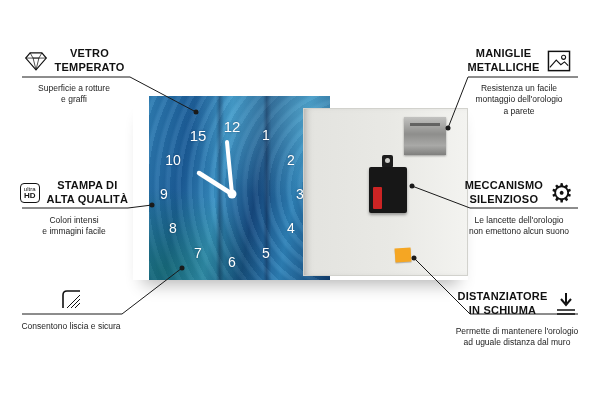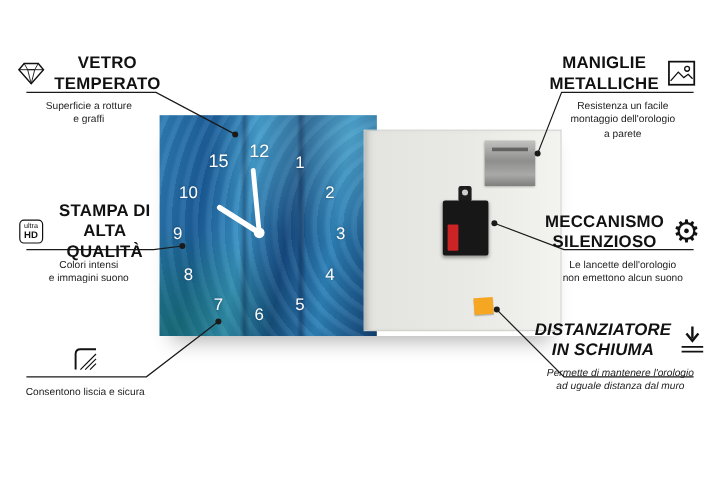--- a/index.html
+++ b/index.html
@@ -9,21 +9,21 @@
   }
   
   .lines{position:absolute;left:0;top:0;z-index:5;pointer-events:none;}
   .lines path{fill:none;stroke:#1a1a1a;stroke-width:1;}
   .lines circle{fill:#1a1a1a;}
 
   
   .product{position:absolute;left:133px;top:96px;width:335px;height:184px;z-index:1;
            box-shadow:0 14px 16px -10px rgba(0,0,0,.30);}
   .clock-front{
-    position:absolute;left:0;top:0;width:181px;height:100%;
+    position:absolute;left:16px;top:0;width:181px;height:100%;
     background:
       radial-gradient(120% 90% at 85% 8%, rgba(130,215,235,.38), transparent 55%),
       radial-gradient(95% 75% at 8% 95%, rgba(18,115,88,.50), transparent 60%),
       repeating-radial-gradient(circle at 115% 50%, rgba(255,255,255,.06) 0 3px, rgba(0,0,20,.06) 6px 11px),
       linear-gradient(100deg,#2f7fb5 0%,#1b5c98 22%,#3a93c6 40%,#16497f 58%,#2e82b8 76%,#123e6e 100%);
   }
   .clock-front::after{
     content:"";position:absolute;inset:0;
     background:linear-gradient(90deg,
       transparent 37%, rgba(0,0,30,.28) 39%, transparent 41.5%,
@@ -54,21 +54,21 @@
   .mechanism{
     position:absolute;left:65px;top:58px;width:38px;height:46px;background:#171717;border-radius:2px;
     box-shadow:0 2px 3px rgba(0,0,0,.35);
   }
   .battery{position:absolute;left:4px;bottom:4px;width:9px;height:22px;background:#cc2424;border-radius:1px;}
   .foam-spacer{position:absolute;left:91px;top:139px;width:16px;height:14px;background:#f5a623;transform:rotate(-4deg);box-shadow:0 1px 1px rgba(0,0,0,.25);}
 
   
   .callout{position:absolute;z-index:6;text-align:center;}
   .co-head{display:flex;align-items:center;justify-content:center;gap:7px;height:33px;}
-  .co-title{font-weight:bold;font-size:14px;line-height:1.2;letter-spacing:.2px;white-space:pre-line;}
+  .co-title{font-weight:bold;font-size:11px;line-height:1.2;letter-spacing:.2px;white-space:pre-line;}
   .co-desc{margin-top:6px;font-size:8.5px;line-height:1.35;color:#1c1c1c;white-space:pre-line;}
   .co-icon{display:flex;align-items:center;justify-content:center;flex:0 0 auto;}
   .uhd-box{border:1.5px solid #111;border-radius:4px;padding:2px 3px;line-height:1;text-align:center;}
   .uhd-box .u1{display:block;font-size:6px;}
   .uhd-box .u2{display:block;font-size:8px;font-weight:bold;}
   .gear-glyph{font-size:26px;line-height:1;}
 </style>
 </head>
 <body>
 
@@ -140,21 +140,21 @@
       <span class="co-icon uhd-box">
         <span style="display:block">
           <span class="u1">ultra</span>
           <span class="u2">HD</span>
         </span>
       </span>
       <div class="co-title">STAMPA DI
 ALTA QUALITÀ</div>
     </div>
     <div class="co-desc">Colori intensi
-e immagini suono</div>
+e immagini facile</div>
   </div>
 
   <div class="callout" style="left:16px;top:282px;width:110px;">
     <div class="co-head">
       <span class="co-icon">
         <svg width="24" height="24" viewBox="0 0 24 24">
           <path d="M4 21 V8 Q4 4 8 4 H21" fill="none" stroke="#111" stroke-width="1.6"></path>
           <path d="M8 21 L21 8 M12 21 L21 12 M16 21 L21 16" fill="none" stroke="#111" stroke-width="1"></path>
         </svg>
       </span>
@@ -182,21 +182,21 @@
   <div class="callout" style="left:454px;top:176px;width:130px;">
     <div class="co-head">
       <div class="co-title">MECCANISMO
 SILENZIOSO</div>
       <span class="co-icon gear-glyph">⚙</span>
     </div>
     <div class="co-desc">Le lancette dell'orologio
 non emettono alcun suono</div>
   </div>
 
-  <div class="callout" style="left:450px;top:266px;width:134px;font-style:italic;">
+  <div class="callout" style="left:450px;top:287px;width:134px;">
     <div class="co-head">
       <div class="co-title">DISTANZIATORE
 IN SCHIUMA</div>
       <span class="co-icon">
         <svg width="22" height="26" viewBox="0 0 22 26">
           <path d="M11 2 V12" stroke="#111" stroke-width="2" fill="none"></path>
           <path d="M6 8 L11 14 L16 8" fill="none" stroke="#111" stroke-width="2"></path>
           <path d="M2 19 H20 M2 23 H20" stroke="#111" stroke-width="1.4"></path>
         </svg>
       </span>

